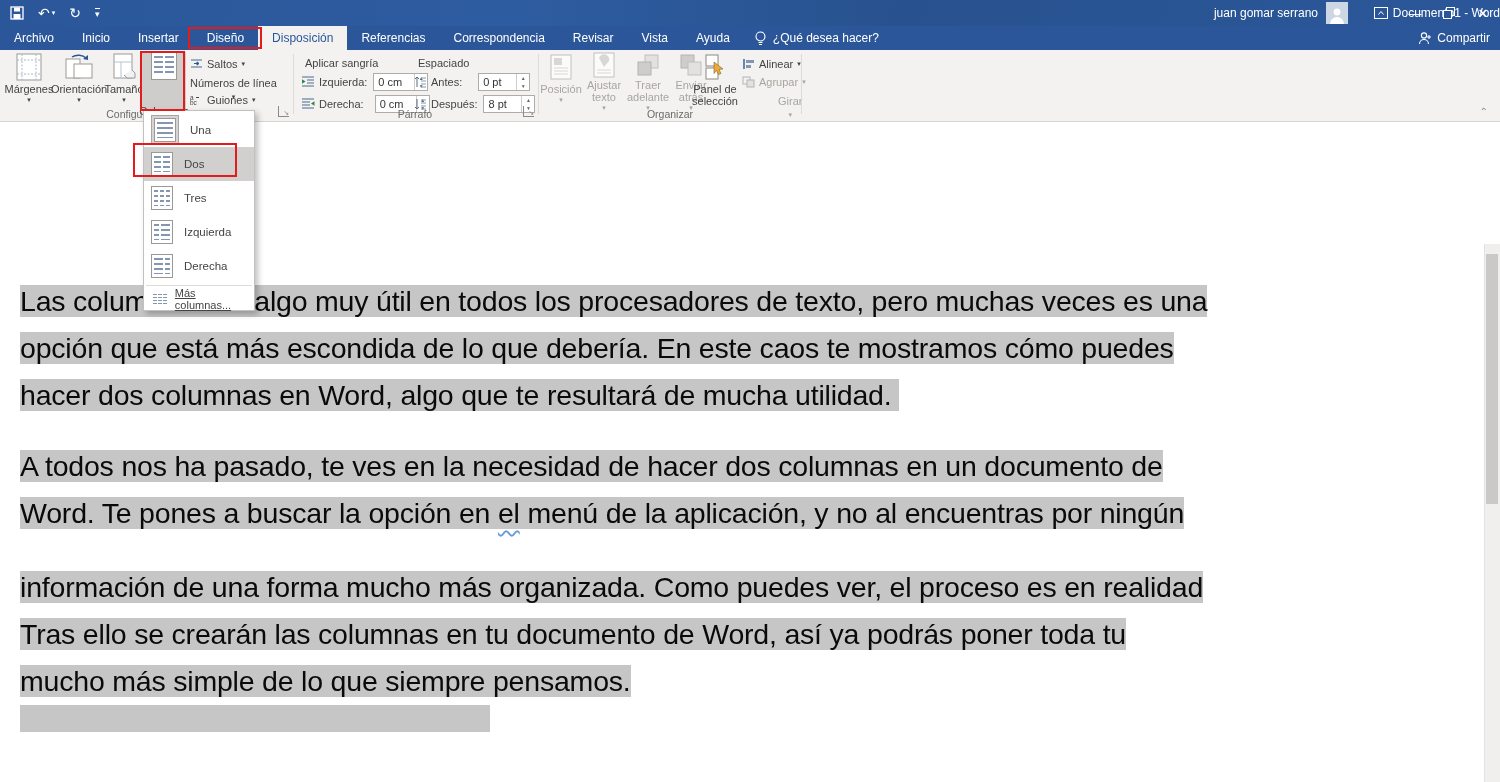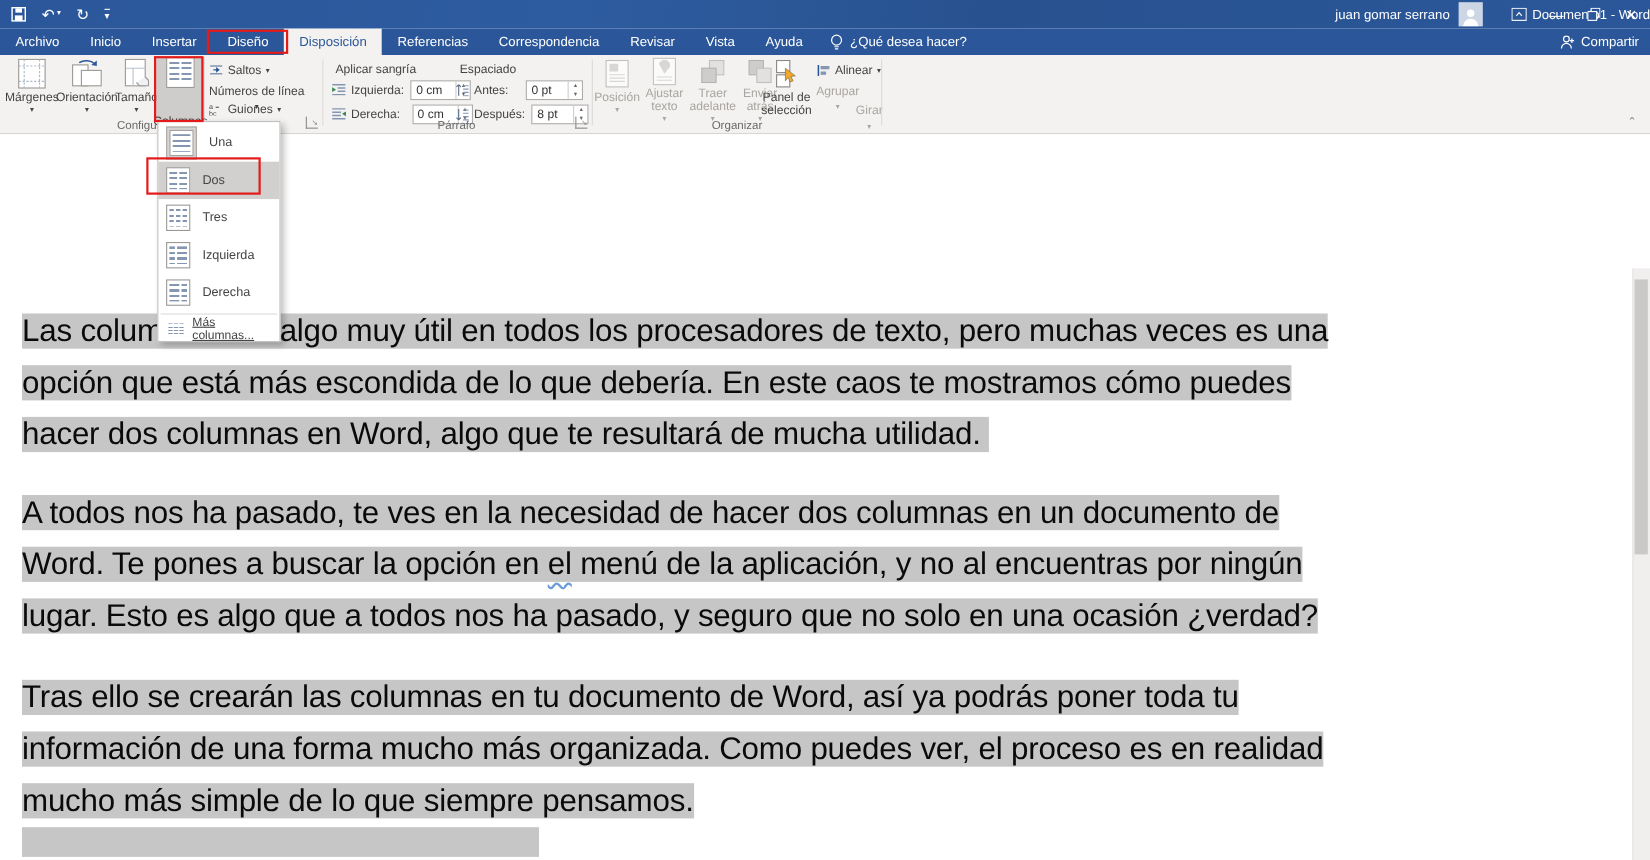--- a/index.html
+++ b/index.html
@@ -361,21 +361,21 @@
     </div>
     <div class="smallbtn" style="left:742px;top:5px;">
       <svg width="13" height="12" viewBox="0 0 13 12">
           <path d="M2 1 v10" stroke="#2b579a" stroke-width="1.4"></path>
           <rect x="4" y="2" width="8" height="3" fill="#8496b0"></rect>
           <rect x="4" y="7" width="5" height="3" fill="#8496b0"></rect>
         </svg>
       <span>Alinear</span>
         <span class="arr">▾</span>
     </div>
-    <div class="smallbtn disabled" style="left:742px;top:23px;flex-direction:column;">
+    <div class="smallbtn disabled" style="left:742px;top:23px;">
       <svg width="13" height="12" viewBox="0 0 13 12">
           <rect x="1" y="1" width="7" height="7" fill="none" stroke="#b5b3b1"></rect>
           <rect x="5" y="4" width="7" height="7" fill="#e3e1df" stroke="#b5b3b1"></rect>
         </svg>
       <span>Agrupar</span>
         <span class="arr">▾</span>
     </div>
     <div class="smallbtn disabled" style="left:778px;top:41px;flex-direction:column;">
       <svg width="13" height="12" viewBox="0 0 13 12">
           <rect x="3" y="5" width="7" height="6" fill="none" stroke="#b5b3b1"></rect>
@@ -395,26 +395,25 @@
     <div class="textbody">
       <div class="para">
         <div class="line"><span class="hl">Las columnas son algo muy útil en todos los procesadores de texto, pero muchas veces es una</span></div>
         <div class="line"><span class="hl">opción que está más escondida de lo que debería. En este caos te mostramos cómo puedes</span></div>
         <div class="line"><span class="hl">hacer dos columnas en Word, algo que te resultará de mucha utilidad. </span></div>
       </div>
       <div class="gap24"></div>
       <div class="para">
         <div class="line"><span class="hl">A todos nos ha pasado, te ves en la necesidad de hacer dos columnas en un documento de</span></div>
         <div class="line"><span class="hl"><span>Word. Te pones a buscar la opción en </span><span class="squiggle">el</span><span> menú de la aplicación, y no al encuentras por ningún</span></span></div>
-        <div class="line"><span class="hl">lugar. Esto es algo que a todos nos ha pasado, y seguro que no solo en una ocasión ¿verdad?</span></div>
       </div>
       <div class="gap27"></div>
       <div class="para">
+        <div class="line"><span class="hl">información de una forma mucho más organizada. Como puedes ver, el proceso es en realidad</span></div>
         <div class="line"><span class="hl">Tras ello se crearán las columnas en tu documento de Word, así ya podrás poner toda tu</span></div>
-        <div class="line"><span class="hl">información de una forma mucho más organizada. Como puedes ver, el proceso es en realidad</span></div>
         <div class="line"><span class="hl">mucho más simple de lo que siempre pensamos.</span></div>
       </div>
       <div class="strip"></div>
     </div>
     <div class="scrolltrack">
       <div class="scrollthumb"></div>
     </div>
   </div>
 
   <div class="menu">

